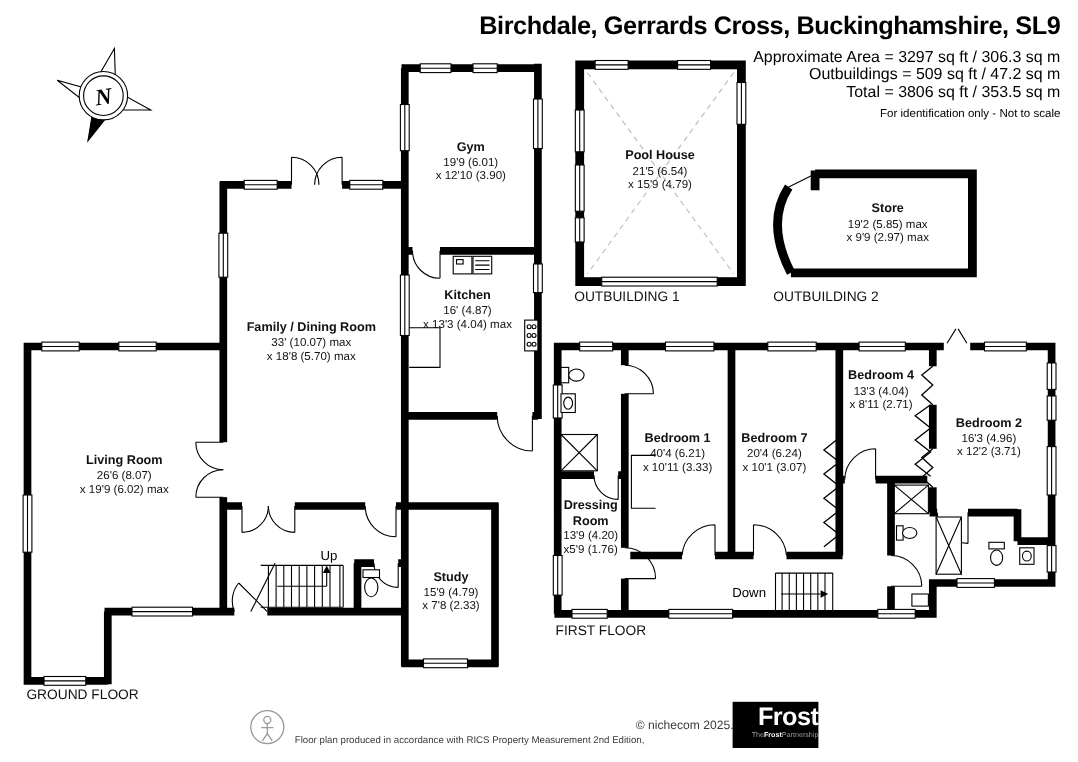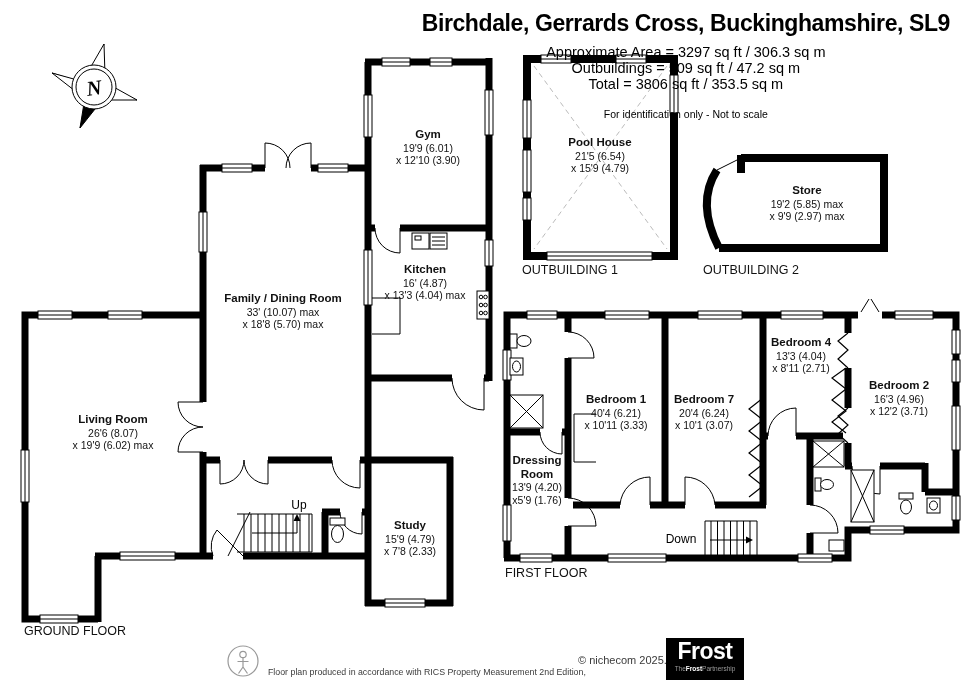--- a/index.html
+++ b/index.html
@@ -1,35 +1,35 @@
 <!DOCTYPE html>
 <html><head>
 <meta charset="utf-8">
 <style>
   html,body{margin:0;padding:0}
   body{width:980px;height:693px;background:#fff;font-family:"Liberation Sans",sans-serif;
        position:relative;overflow:hidden;color:#1a1a1a}
   svg.plan{position:absolute;left:0;top:0;z-index:1}
-  .hdr{position:absolute;top:10px;right:30px;text-align:center;z-index:2}
+  .hdr{position:absolute;top:10px;right:16px;text-align:right;z-index:2}
   .hdr .title{font-size:23px;font-weight:bold;letter-spacing:-0.4px;color:#000}
   .hdr .area{font-size:14.5px;line-height:16px;color:#000}
   .hdr .area.first{margin-top:7px}
-  .hdr .disc{font-size:10.5px;margin-top:16px;color:#000}
+  .hdr .disc{font-size:10.5px;margin-top:5px;color:#000}
   .lbl{position:absolute;transform:translate(-50%,-50%);text-align:center;line-height:1.18;
        white-space:nowrap;z-index:2}
   .lbl .rname{font-weight:bold;font-size:11.5px;color:#111}
   .lbl .rdim{font-size:10.5px;color:#111}
   .lbl.wrap{white-space:normal;width:76px}
   .flabel{position:absolute;font-size:12.5px;color:#111;z-index:2}
   .stair-lbl{position:absolute;transform:translate(-50%,-50%);font-weight:normal;font-size:12px;z-index:3;color:#000000}
   .footer-text{position:absolute;left:268px;top:643px;font-size:8.8px;line-height:11.8px;
        color:#3a3a3a;z-index:2;white-space:pre-wrap}
   .copyright{position:absolute;left:578px;top:654px;font-size:11px;color:#3a3a3a;z-index:2}
   .frost{position:absolute;left:666px;top:638px;width:78px;height:42px;background:#000;
-       color:#fff;text-align:center;z-index:2}
+       color:#fff;text-align:right;z-index:2}
   .frost-main{font-size:23px;font-weight:bold;line-height:27px;letter-spacing:-0.5px}
   .frost-sub{font-size:6.5px;color:#9a9a9a;line-height:7px}
   .frost-sub b{color:#fff}
 </style>
 </head>
 <body>
 
 <svg class="plan" width="980" height="693" viewBox="0 0 980 693">
 
   <g>

